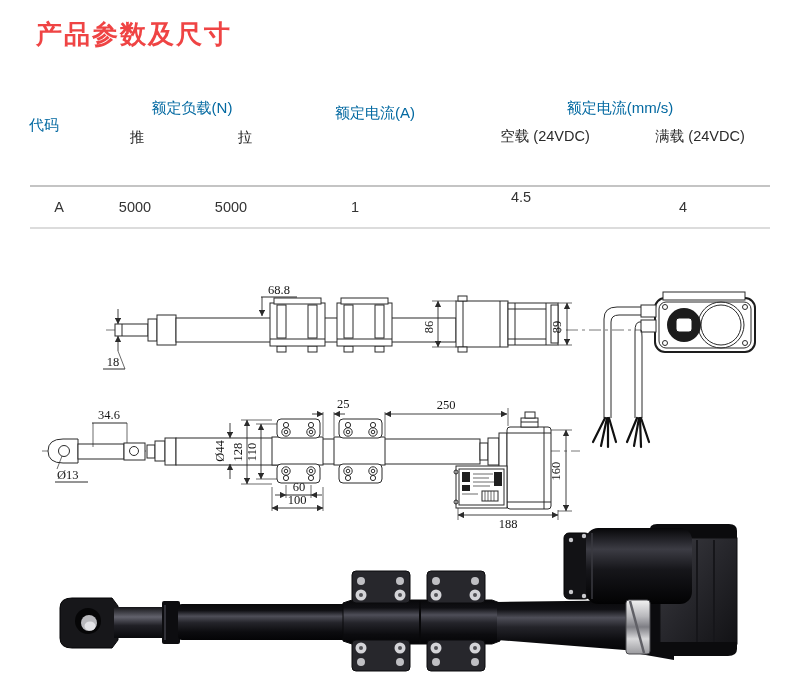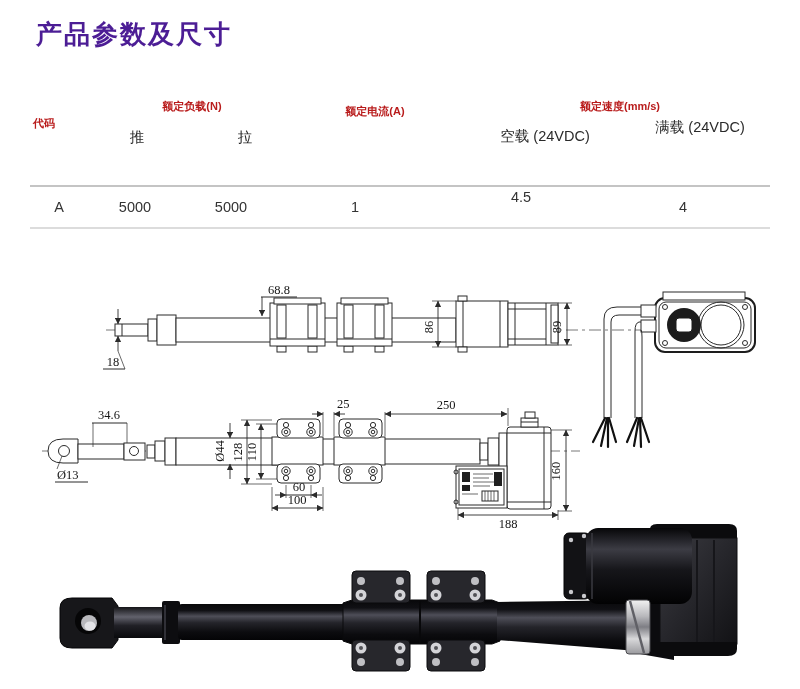--- a/index.html
+++ b/index.html
@@ -1,22 +1,22 @@
 <!DOCTYPE html>
 <html><head>
 <meta charset="utf-8">
 <style>
   html,body{margin:0;padding:0;}
   body{width:800px;height:689px;background:#ffffff;position:relative;overflow:hidden;
        font-family:"Liberation Sans","DejaVu Sans",sans-serif;color:#1f1f1f;}
   .page{position:absolute;inset:0;}
   .title{position:absolute;left:36px;top:17px;margin:0;font-size:26px;font-weight:bold;
-         letter-spacing:2px;color:#4c1d95;}
+         letter-spacing:2px;color:#ef4444;}
   .cell{position:absolute;text-align:center;white-space:nowrap;}
-  .hb{font-weight:bold;font-size:11px;color:#b91c1c;}
+  .hb{font-weight:normal;font-size:15px;color:#0369a1;}
   .hs{font-size:14.5px;color:#2a2a2a;}
   .td{font-size:14.5px;color:#333;}
   .rule{position:absolute;left:30px;width:740px;}
   .rule1{top:185px;height:2px;background:#c4c4c4;}
   .rule2{top:227px;height:2px;background:#dcdcdc;}
   svg{position:absolute;left:0;}
   .ln{stroke:#2b2b2b;stroke-width:1;fill:none;}
   .lnt{stroke:#2b2b2b;stroke-width:.7;fill:none;}
   .wl{fill:#ffffff;stroke:#2b2b2b;stroke-width:1;}
   .wl2{fill:#ffffff;stroke:#1d1d1d;stroke-width:2;}
@@ -33,23 +33,23 @@
 <div class="page">
 
   <h1 class="title">产品参数及尺寸</h1>
 
   <div>
     <div class="cell hb" style="left:14px;top:116px;width:60px;">代码</div>
     <div class="cell hb" style="left:112px;top:99px;width:160px;">额定负载(N)</div>
     <div class="cell hs" style="left:107px;top:128px;width:60px;">推</div>
     <div class="cell hs" style="left:215px;top:128px;width:60px;">拉</div>
     <div class="cell hb" style="left:295px;top:104px;width:160px;">额定电流(A)</div>
-    <div class="cell hb" style="left:540px;top:99px;width:160px;">额定速度(mm/s)</div>
+    <div class="cell hb" style="left:540px;top:99px;width:160px;">额定电流(mm/s)</div>
     <div class="cell hs" style="left:480px;top:127px;width:130px;">空载 (24VDC)</div>
-    <div class="cell hs" style="left:635px;top:118px;width:130px;">满载 (24VDC)</div>
+    <div class="cell hs" style="left:635px;top:127px;width:130px;">满载 (24VDC)</div>
 
     <div class="rule rule1"></div>
 
     <div>
       <div class="cell td" style="left:30px;top:199px;width:58px;">A</div>
       <div class="cell td" style="left:105px;top:199px;width:60px;">5000</div>
       <div class="cell td" style="left:200px;top:199px;width:62px;">5000</div>
       <div class="cell td" style="left:330px;top:199px;width:50px;">1</div>
       <div class="cell td" style="left:495px;top:189px;width:52px;">4.5</div>
       <div class="cell td" style="left:660px;top:199px;width:46px;">4</div>

